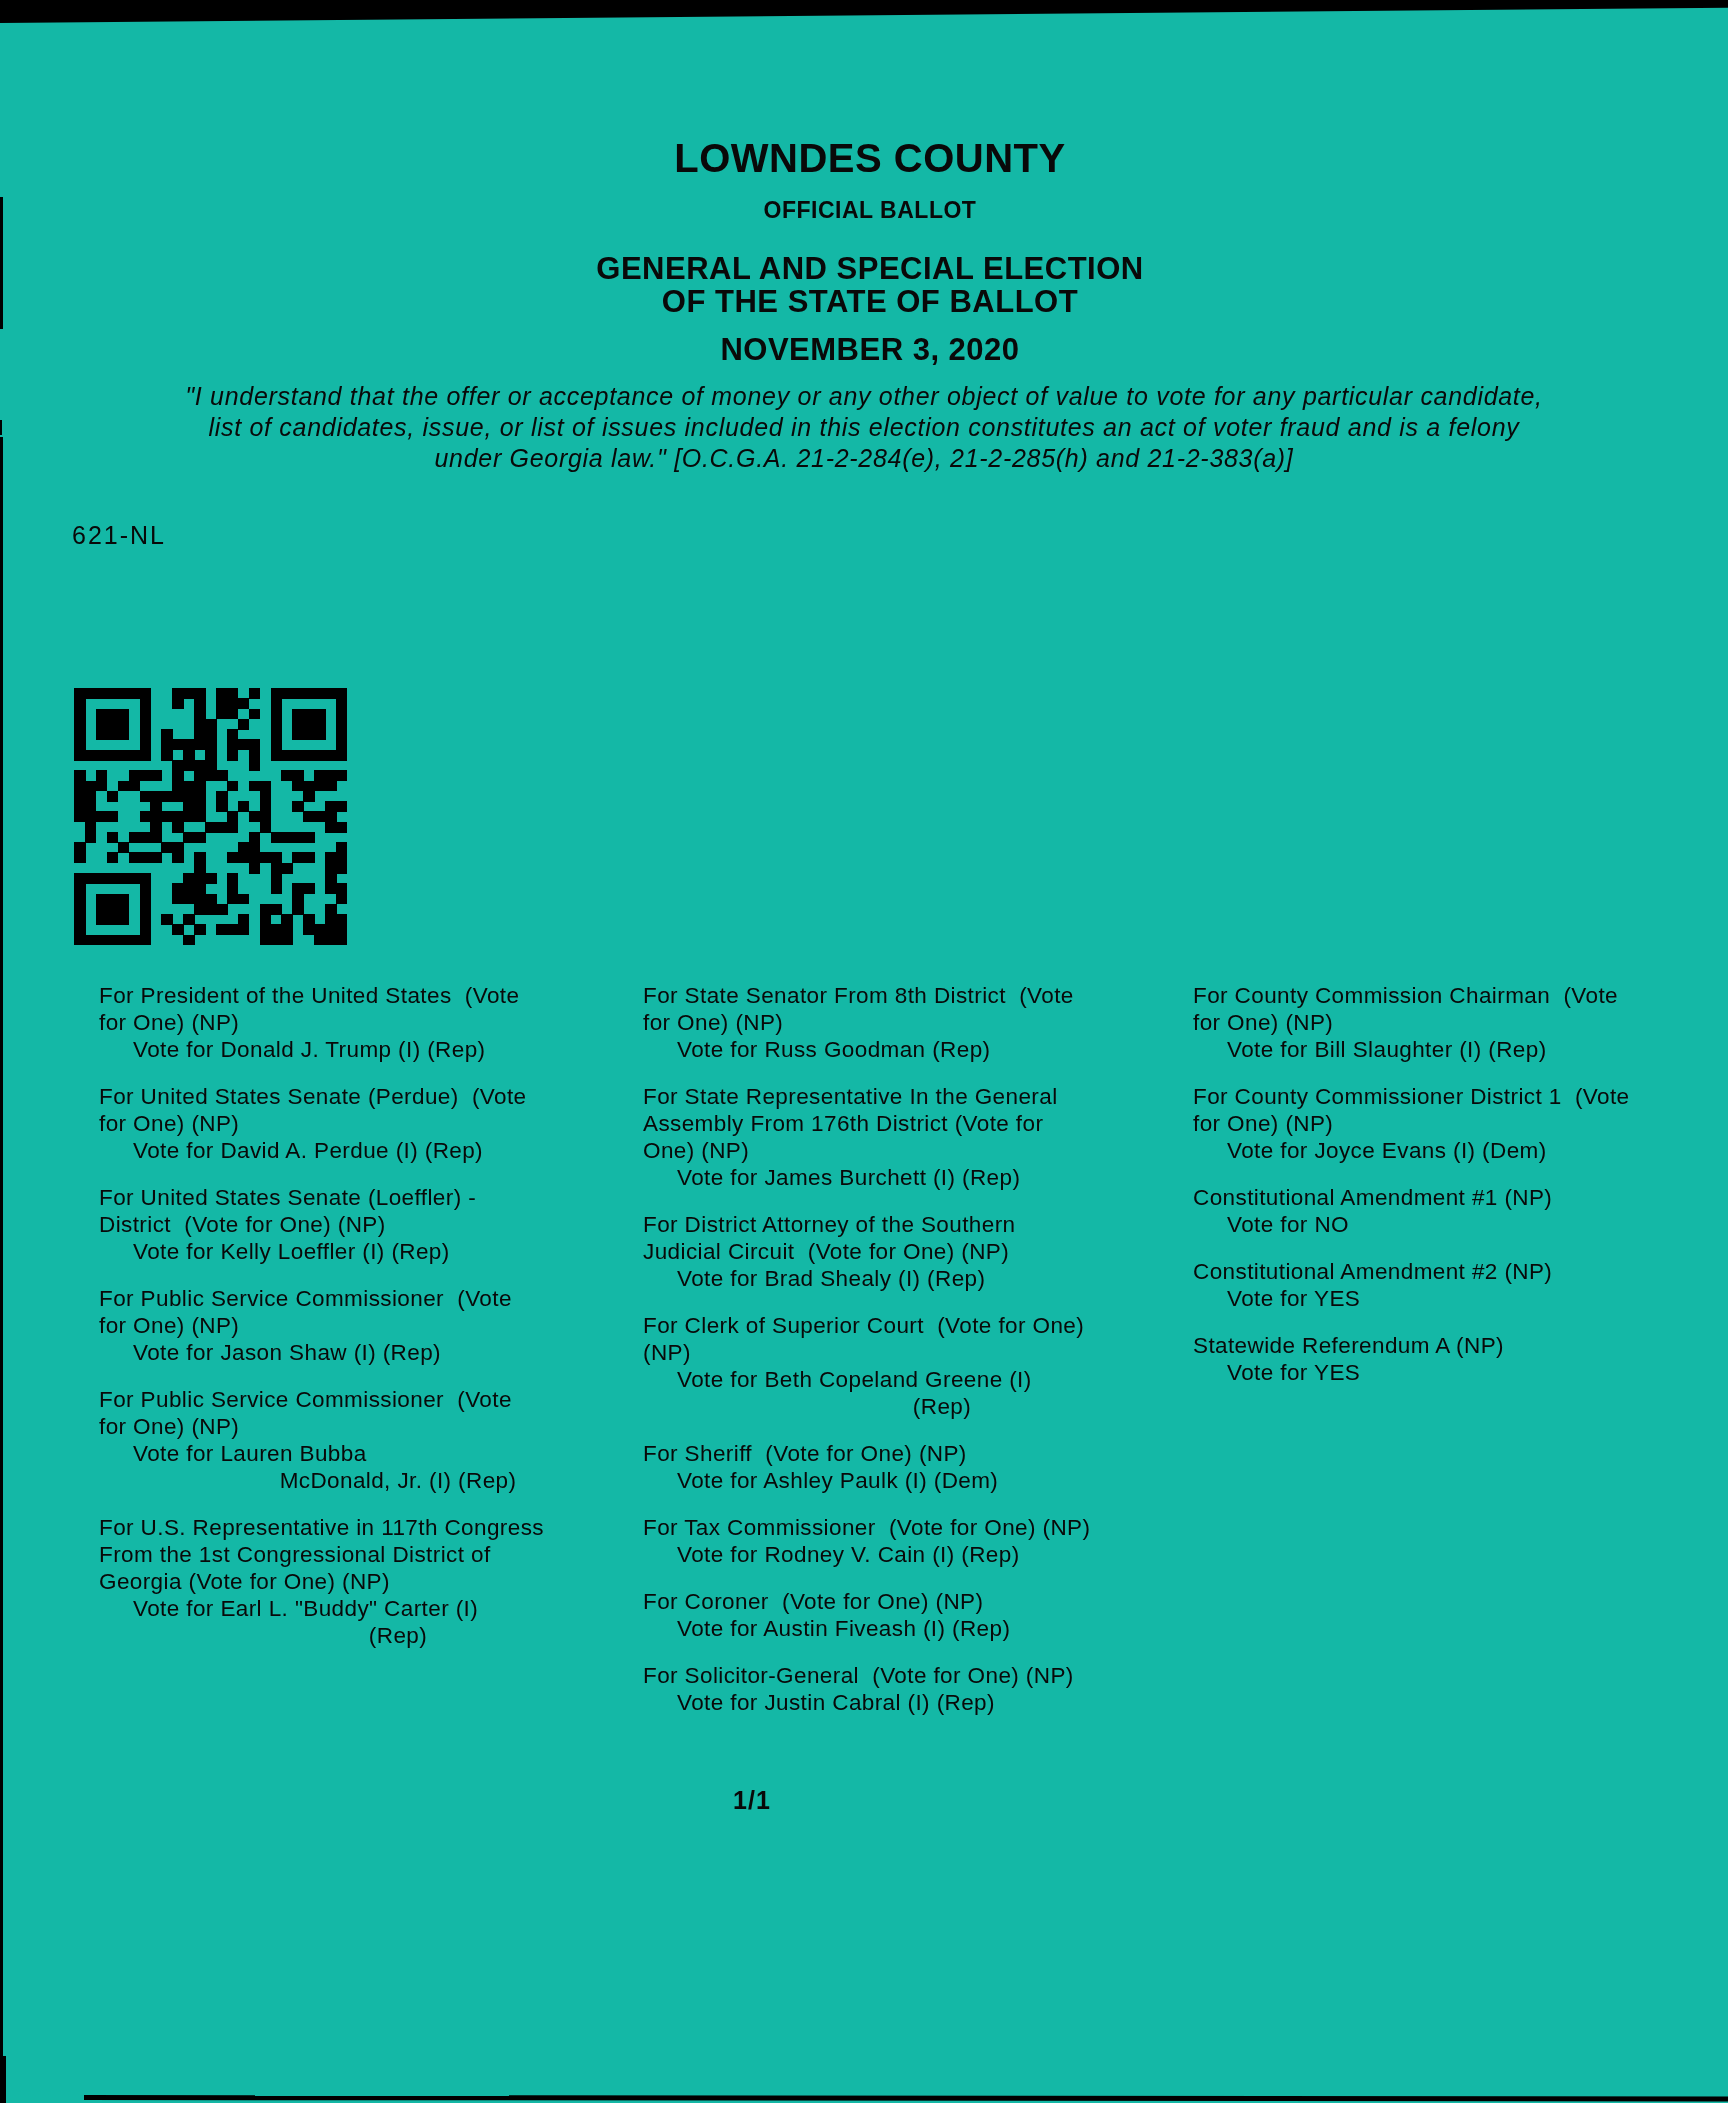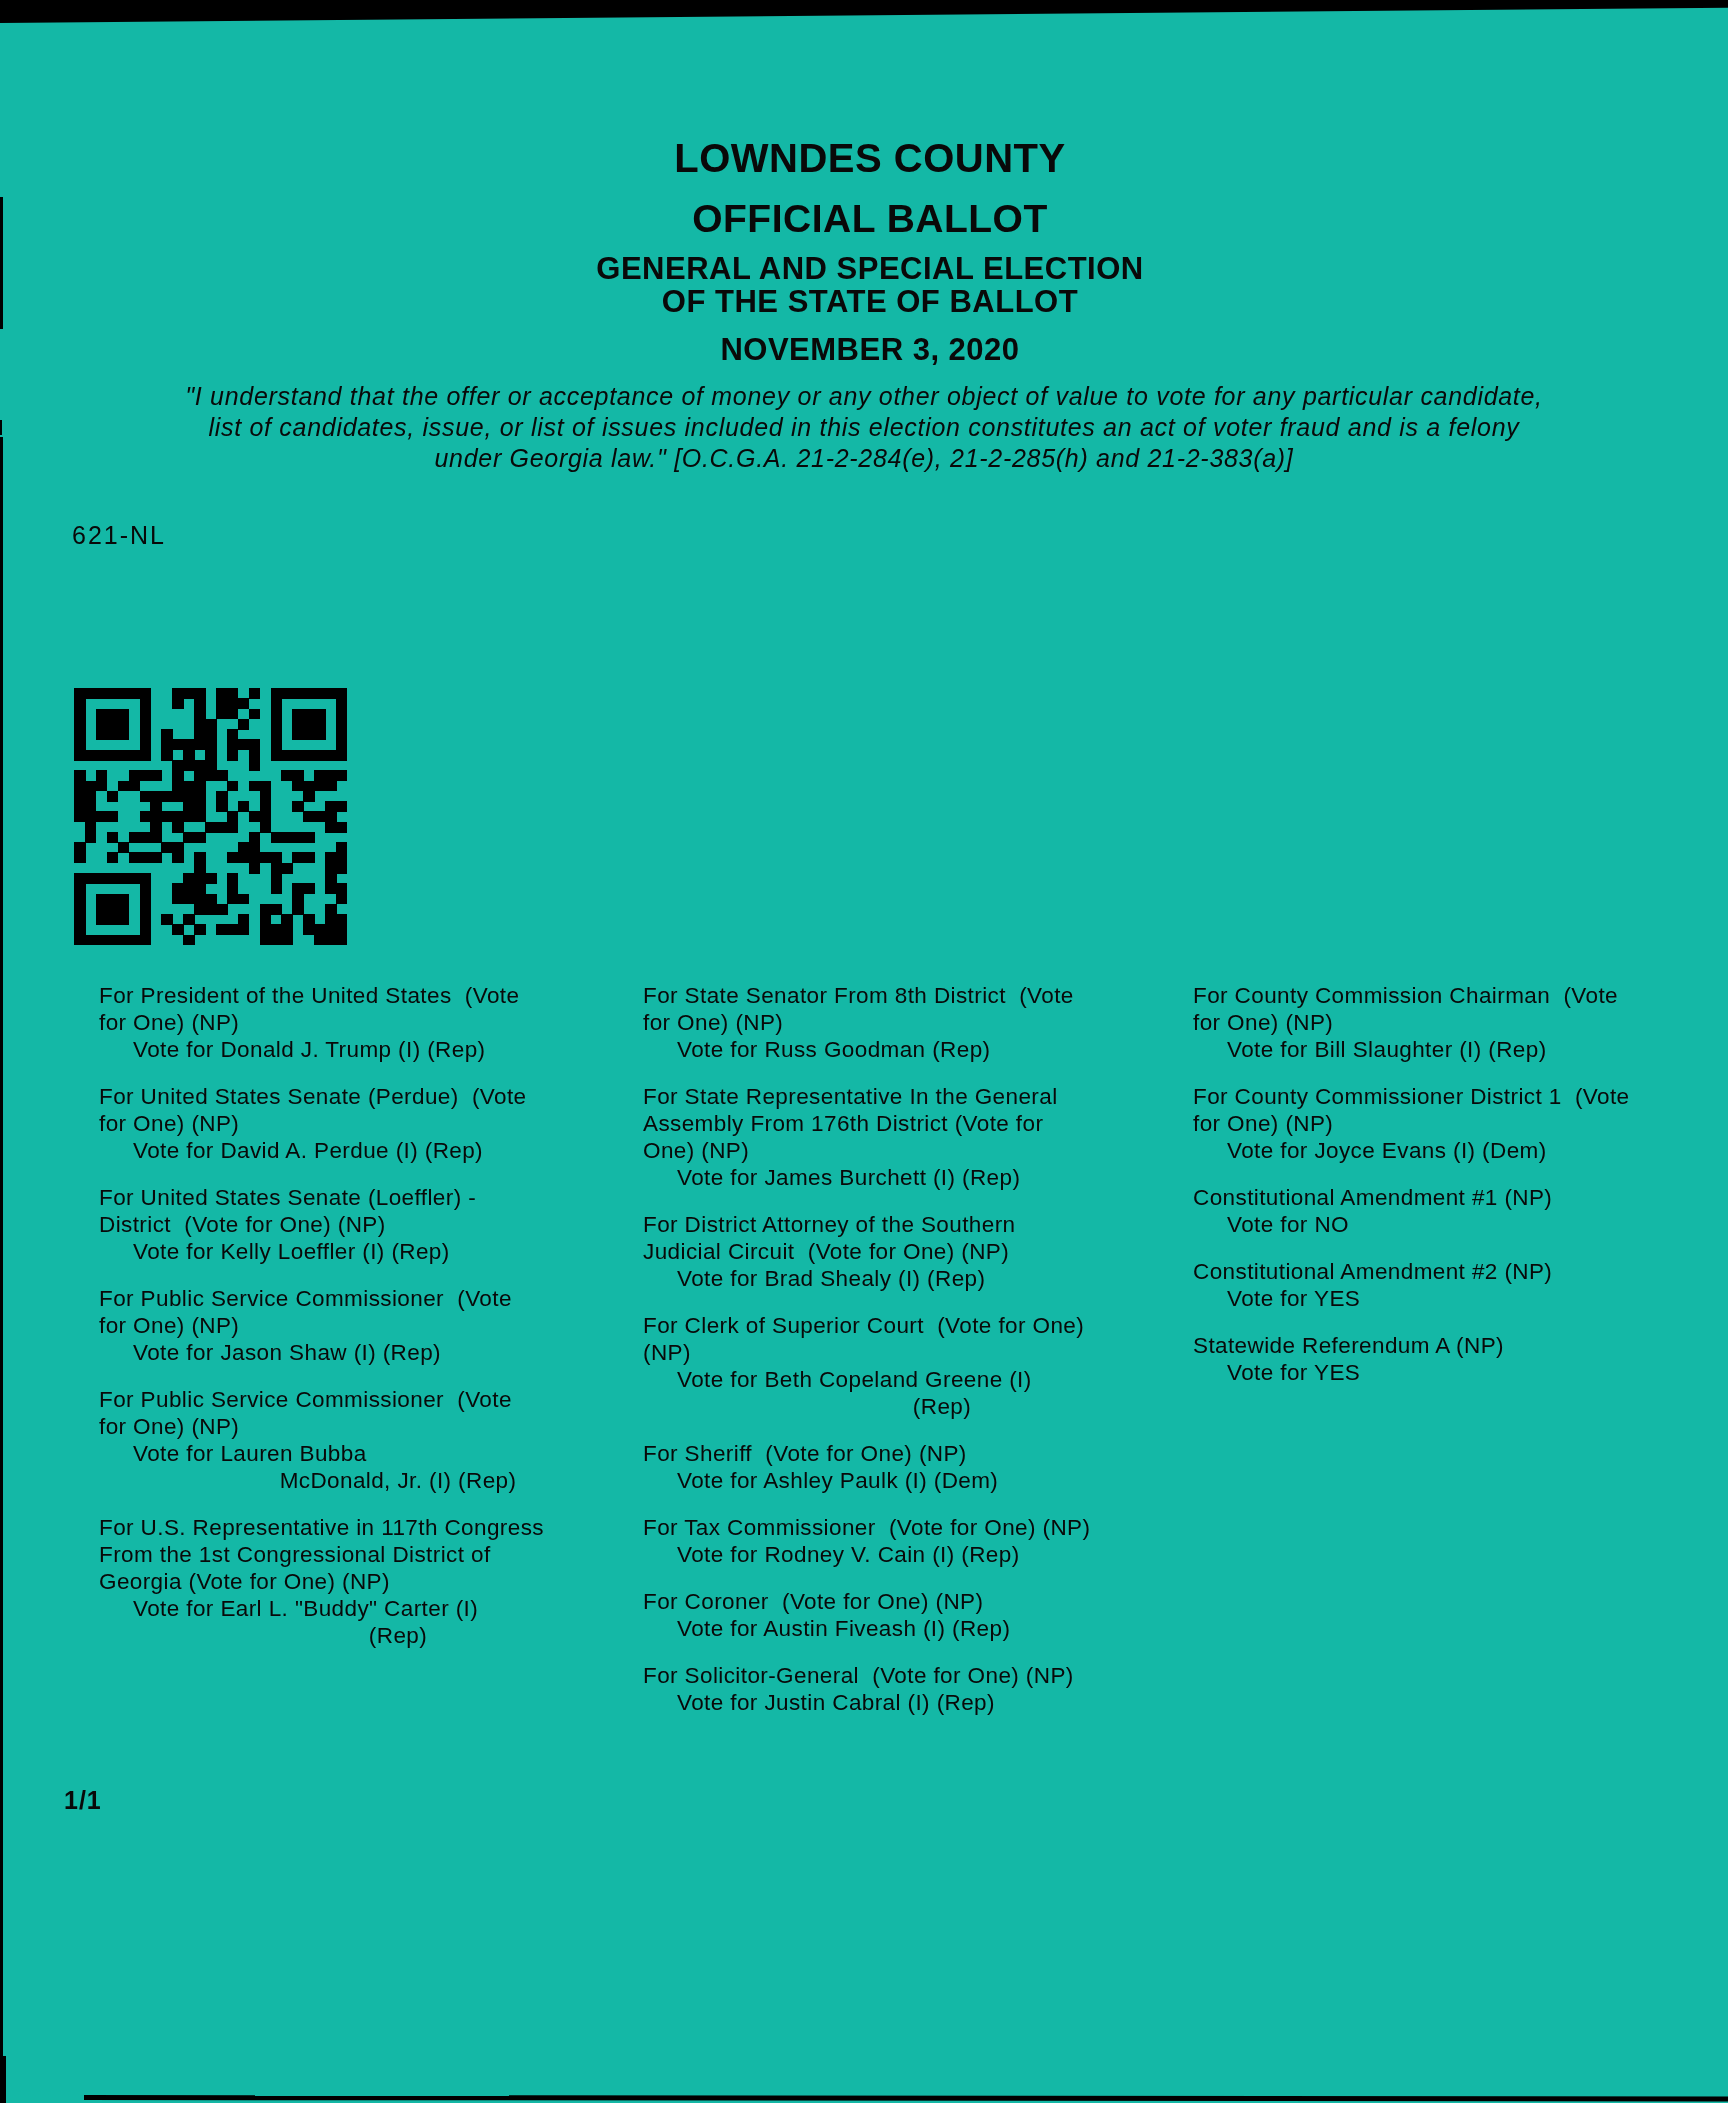--- a/index.html
+++ b/index.html
@@ -14,21 +14,21 @@
   
   .band-top{
     position:absolute;top:-15px;left:-14px;width:1780px;height:38px;
     background:#000;transform:rotate(-0.5deg);transform-origin:0 0;
   }
   .edge-line{position:absolute;background:#000;}
   .bottom-line{position:absolute;left:84px;top:2095px;width:1644px;height:5px;background:#000;transform:rotate(0.05deg);transform-origin:0 100%;}
   
   .hdr{position:absolute;left:0;width:1728px;text-align:center;font-weight:bold;padding-left:12px;box-sizing:border-box;white-space:pre;}
   .hdr-county{top:136px;font-size:40px;letter-spacing:0.5px;}
-  .hdr-official{top:197px;font-size:39px;letter-spacing:0.5px;}
+  .hdr-official{top:197px;font-size:23px;letter-spacing:0.5px;}
   .hdr-gen{top:251px;font-size:31px;letter-spacing:0.5px;}
   .hdr-state{top:284px;font-size:31px;letter-spacing:0.5px;}
   .hdr-date{top:317px;font-size:31px;letter-spacing:0.5px;margin-top:15px;}
   
   .disclaimer{
     position:absolute;top:381px;left:0;width:1728px;text-align:center;
     font-style:italic;font-size:25px;line-height:31px;letter-spacing:0.7px;
   }
   .disclaimer .dline{white-space:pre;}
   
@@ -38,21 +38,21 @@
   
   .ballot-col{position:absolute;top:983px;width:560px;}
   .ballot-col:nth-of-type(1){left:73px;}
   .ballot-col:nth-of-type(2){left:617px;}
   .ballot-col:nth-of-type(3){left:1167px;}
   .race{margin-bottom:20px;margin-left:26px;}
   .line{height:27px;font-size:22.5px;letter-spacing:0.4px;white-space:pre;}
   .v-line{padding-left:34px;}
   .v-line2{padding-left:64px;text-align:center;}
   
-  .page-num{position:absolute;top:1786px;left:0;width:1440px;text-align:left;
+  .page-num{position:absolute;top:1786px;left:0;width:1440px;text-align:center;
     padding-left:64px;box-sizing:border-box;font-size:25px;font-weight:bold;letter-spacing:1px;}
 </style>
 </head>
 <body>
 
 <div id="page">
 
   <div class="band-top"></div>
   <div class="edge-line" style="left:0;top:197px;width:3px;height:132px;"></div>
   <div class="edge-line" style="left:0;top:420px;width:2px;height:15px;"></div>

